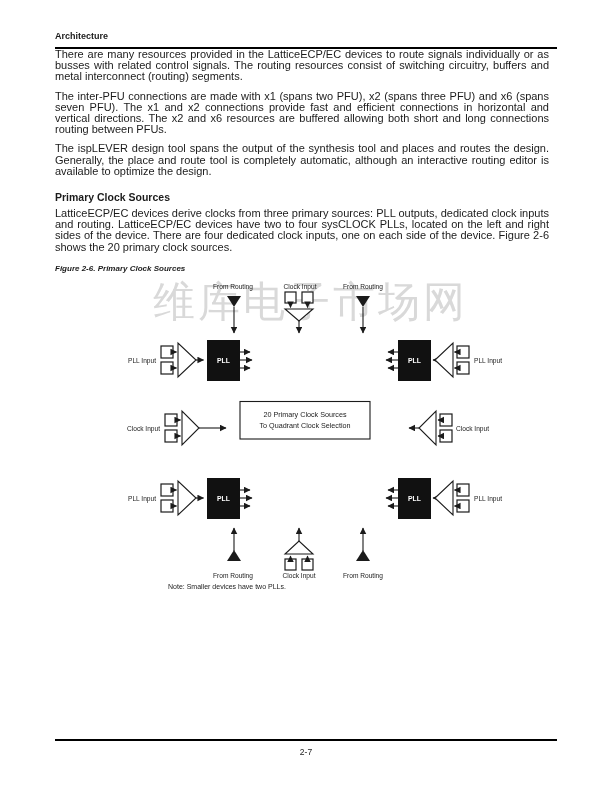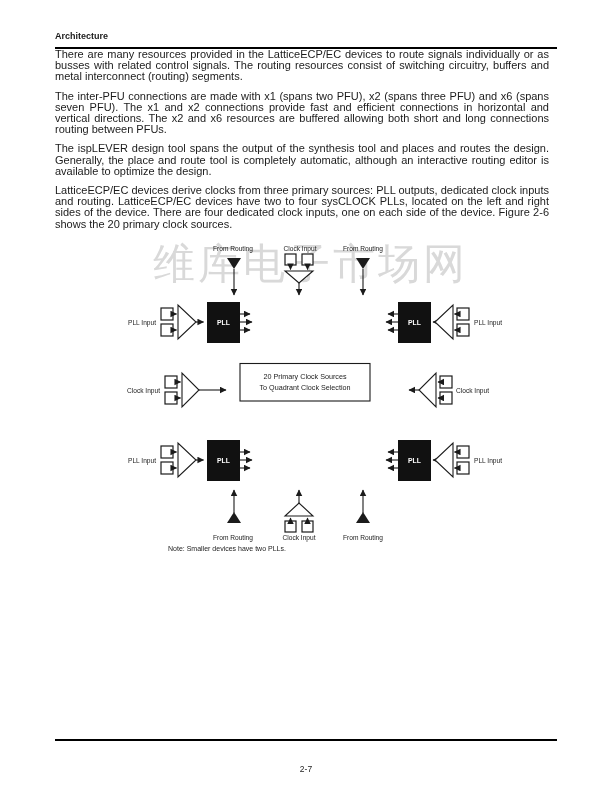--- a/index.html
+++ b/index.html
@@ -19,37 +19,39 @@
   svg .boxtxt{font-family:"Liberation Sans",sans-serif;font-size:7.2px;fill:#1b1b1b;}
   svg .plltxt{font-family:"Liberation Sans",sans-serif;font-size:6.8px;font-weight:bold;fill:#ffffff;}
   svg .wm{font-family:"DejaVu Sans",sans-serif;font-size:42px;letter-spacing:3px;fill:#d9d9d9;}
   svg line{stroke:#1b1b1b;stroke-width:1.1;}
   svg .pad{fill:#ffffff;stroke:#1b1b1b;stroke-width:1.2;}
   svg .mux{fill:#ffffff;stroke:#1b1b1b;stroke-width:1.1;}
   svg .buf{fill:#1b1b1b;}
   svg .pllbox{fill:#111111;}
   svg .cbox{fill:#ffffff;stroke:#1b1b1b;stroke-width:1.1;}
   .footer{position:absolute;top:739px;left:55px;right:55px;border-top:2.2px solid #000;
-          text-align:center;font-size:8.5px;padding-top:23px;}
+          text-align:center;font-size:8.5px;padding-top:6px;}
 </style>
 </head>
 <body>
 
 <div class="content">
 
   <div class="hdr-section">Architecture</div>
   <div class="hdr-rule"></div>
 
   <p class="body">There are many resources provided in the LatticeECP/EC devices to route signals individually or as busses with related control signals. The routing resources consist of switching circuitry, buffers and metal interconnect (routing) segments.</p>
   <p class="body">The inter-PFU connections are made with x1 (spans two PFU), x2 (spans three PFU) and x6 (spans seven PFU). The x1 and x2 connections provide fast and efficient connections in horizontal and vertical directions. The x2 and x6 resources are buffered allowing both short and long connections routing between PFUs.</p>
   <p class="body">The ispLEVER design tool spans the output of the synthesis tool and places and routes the design. Generally, the place and route tool is completely automatic, although an interactive routing editor is available to optimize the design.</p>
 
 
+  <h2>Primary Clock Sources</h2>
   <p class="body">LatticeECP/EC devices derive clocks from three primary sources: PLL outputs, dedicated clock inputs and routing. LatticeECP/EC devices have two to four sysCLOCK PLLs, located on the left and right sides of the device. There are four dedicated clock inputs, one on each side of the device. Figure 2-6 shows the 20 primary clock sources.</p>
 
+  <div class="figcap">Figure 2-6. Primary Clock Sources</div>
 </div>
 
 <svg class="diagram" width="612" height="322" viewBox="0 366 612 322" xmlns="http://www.w3.org/2000/svg">
   <defs>
     <marker id="ah" markerWidth="7" markerHeight="7" refX="5.5" refY="3" orient="auto">
       <path d="M0,0 L6,3 L0,6 Z" fill="#1b1b1b"></path>
     </marker>
   </defs>
 
   <text class="wm" x="153" y="406">维库电子市场网</text>

